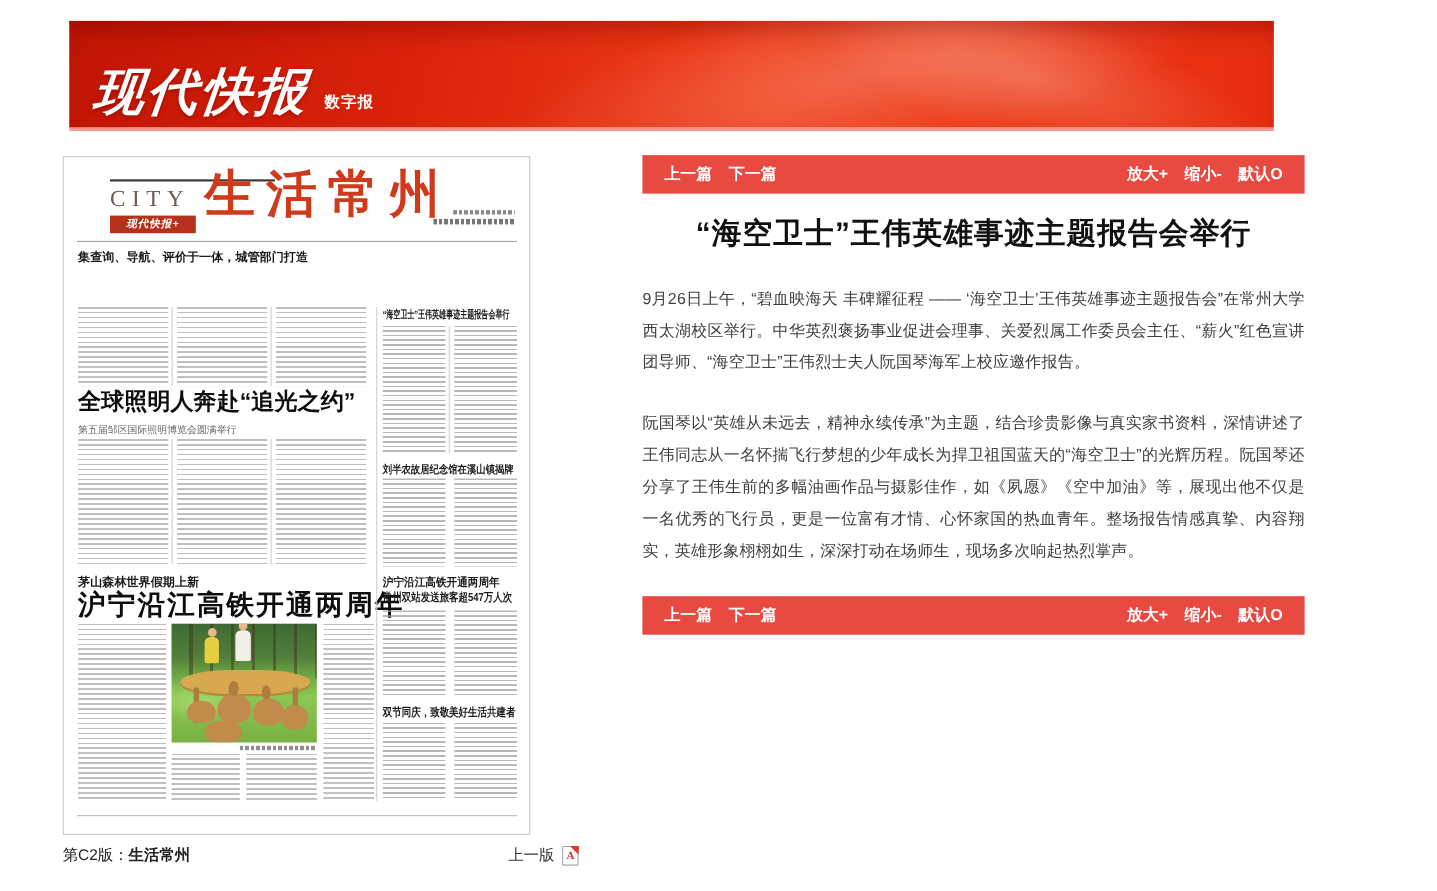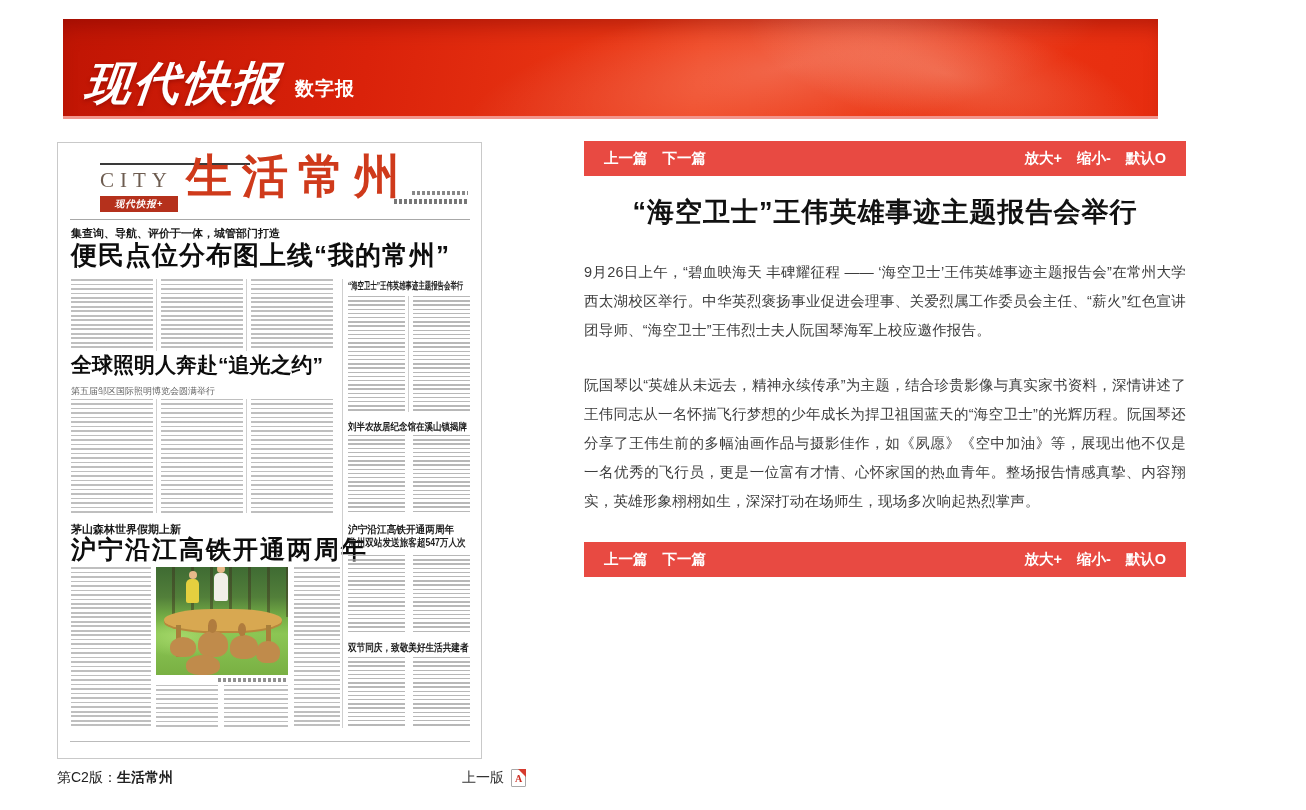--- a/index.html
+++ b/index.html
@@ -14,21 +14,21 @@
   .swirl1 { position:absolute; left:32%; top:-45%; width:68%; height:190%;
     background:radial-gradient(ellipse at 50% 50%, rgba(255,255,255,.22), rgba(255,255,255,0) 62%);
     transform:rotate(-11deg); }
   .swirl2 { position:absolute; left:58%; top:-20%; width:45%; height:150%;
     background:radial-gradient(ellipse at 50% 50%, rgba(255,230,210,.25), rgba(255,255,255,0) 58%);
     transform:rotate(14deg); }
   .logo-wrap { position:absolute; left:22px; bottom:10px; display:flex; align-items:flex-end; cursor:pointer; }
   .logo-main { font-family:"DejaVu Serif","Liberation Serif",serif; font-style:italic; font-weight:bold;
     font-size:46px; line-height:1; color:#fff; letter-spacing:3px; transform:skewX(-6deg);
     text-shadow:0 2px 4px rgba(110,0,0,.45); }
-  .logo-sub { font-size:19px; font-weight:bold; color:#fff; margin-left:14px; margin-bottom:4px; letter-spacing:1px; }
+  .logo-sub { font-size:14px; font-weight:bold; color:#fff; margin-left:14px; margin-bottom:4px; letter-spacing:1px; }
   .site-name { position:absolute; right:24px; bottom:14px; font-size:22px; color:#fff; letter-spacing:1px; }
 
   
   .main { position:absolute; left:584px; top:141px; width:602px; }
   .toolbar { height:35px; background:#e84a42; display:flex; justify-content:space-between;
     align-items:center; padding:0 20px; }
   .tgroup { display:flex; gap:15px; }
   .tlink { color:#fff; font-size:14.5px; font-weight:bold; cursor:pointer; white-space:nowrap; }
   .a-title { margin-top:18px; text-align:center; font-size:27px; font-weight:bold; color:#111;
     letter-spacing:1px; line-height:1.35; }
@@ -113,21 +113,20 @@
   <div class="paper">
     <div class="m-rule"></div>
     <div class="m-city">CITY</div>
     <div class="m-brand">现代快报+</div>
     <div class="m-section">生活常州</div>
     <div class="m-date1"></div>
     <div class="m-date2"></div>
     <div class="m-rule2"></div>
 
     <div class="np-kicker" style="left:13px;top:83px;">集查询、导航、评价于一体，城管部门打造</div>
-    <div class="np-h1">便民点位分布图上线“我的常州”</div>
     <div class="ft" style="left:13px;top:136px;width:82px;height:72px;"></div>
     <div class="ft" style="left:103px;top:136px;width:82px;height:72px;"></div>
     <div class="ft" style="left:193px;top:136px;width:82px;height:72px;"></div>
     <div class="vd" style="left:98px;top:136px;height:72px;"></div>
     <div class="vd" style="left:188px;top:136px;height:72px;"></div>
 
     <div class="np-h3">全球照明人奔赴“追光之约”</div>
     <div class="np-sub3">第五届邹区国际照明博览会圆满举行</div>
     <div class="ft" style="left:13px;top:256px;width:82px;height:114px;"></div>
     <div class="ft" style="left:103px;top:256px;width:82px;height:114px;"></div>

